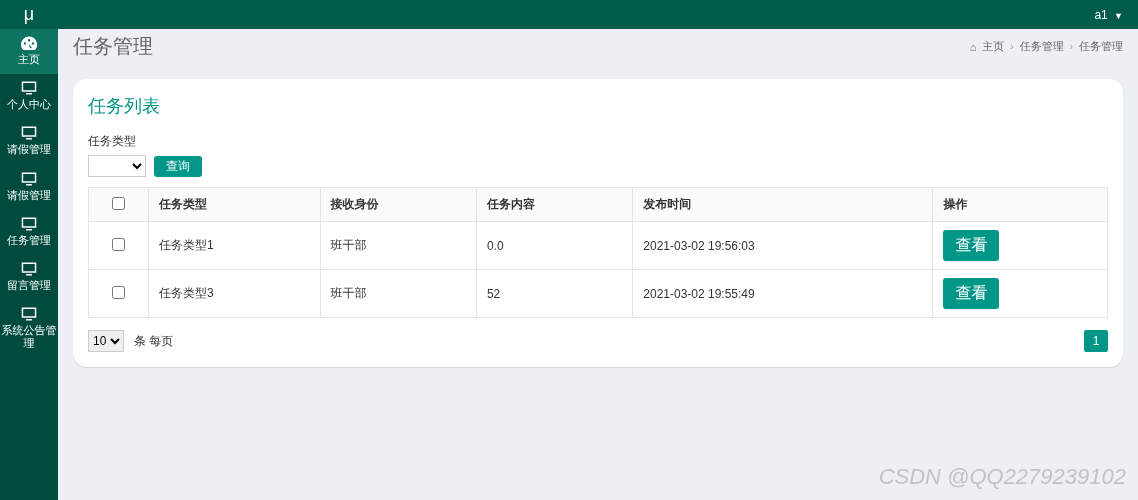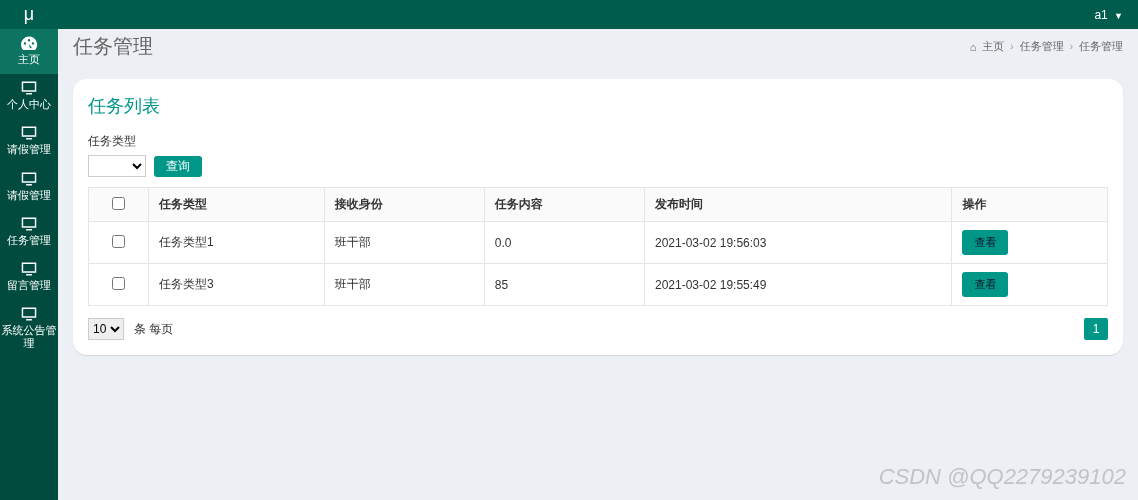--- a/index.html
+++ b/index.html
@@ -25,21 +25,21 @@
     .filter-row { margin-bottom: 10px; }
     .filter-label { font-size: 12px; color: #333; display: block; margin-bottom: 5px; }
     .filter-controls { display: flex; gap: 8px; align-items: center; }
     .filter-select { width: 58px; height: 22px; border: 1px solid #ccc; font-size: 11px; background: #fff; }
     .btn-search { background: #009688; color: #fff; border: none; padding: 2px 12px; font-size: 12px; border-radius: 3px; cursor: pointer; }
     table { width: 100%; border-collapse: collapse; margin-top: 5px; }
     th, td { border: 1px solid #e5e5e5; padding: 8px 10px; text-align: left; font-size: 12px; color: #333; }
     th { background: #fafafa; font-weight: bold; }
     .checkbox-cell { width: 60px; text-align: center; }
     .checkbox-cell input { width: 13px; height: 13px; }
-    .btn-view { background: #009688; color: #0f172a; border: none; padding: 5px 12px; font-size: 11px; border-radius: 3px; cursor: pointer; }
+    .btn-view { background: #009688; color: #ffffff; border: none; padding: 5px 12px; font-size: 16px; border-radius: 3px; cursor: pointer; }
     .pagination-row { display: flex; justify-content: space-between; align-items: center; margin-top: 12px; }
     .page-size { display: flex; align-items: center; gap: 10px; font-size: 12px; }
     .page-size select { height: 22px; border: 1px solid #ccc; font-size: 12px; }
     .pagination { display: flex; gap: 4px; }
     .page-btn { background: #009688; color: #fff; border: none; width: 24px; height: 22px; font-size: 12px; border-radius: 2px; cursor: pointer; }
     .watermark { position: absolute; bottom: 10px; right: 12px; font-size: 22px; color: rgba(150,150,150,0.5); font-style: italic; pointer-events: none; font-family: Arial; }
     svg { display: block; }
   </style>
 </head>
 <body>
@@ -150,21 +150,21 @@
           <td>任务类型1</td>
           <td>班干部</td>
           <td>0.0</td>
           <td>2021-03-02 19:56:03</td>
           <td><button class="btn-view">查看</button></td>
         </tr>
         <tr>
           <td class="checkbox-cell"><input type="checkbox" style=""></td>
           <td>任务类型3</td>
           <td>班干部</td>
-          <td>85</td>
+          <td>52</td>
           <td>2021-03-02 19:55:49</td>
           <td><button class="btn-view">查看</button></td>
         </tr>
       </tbody>
     </table>
     <div class="pagination-row">
       <div class="page-size">
         <select><option>10</option></select>
         <span>条 每页</span>
       </div>

